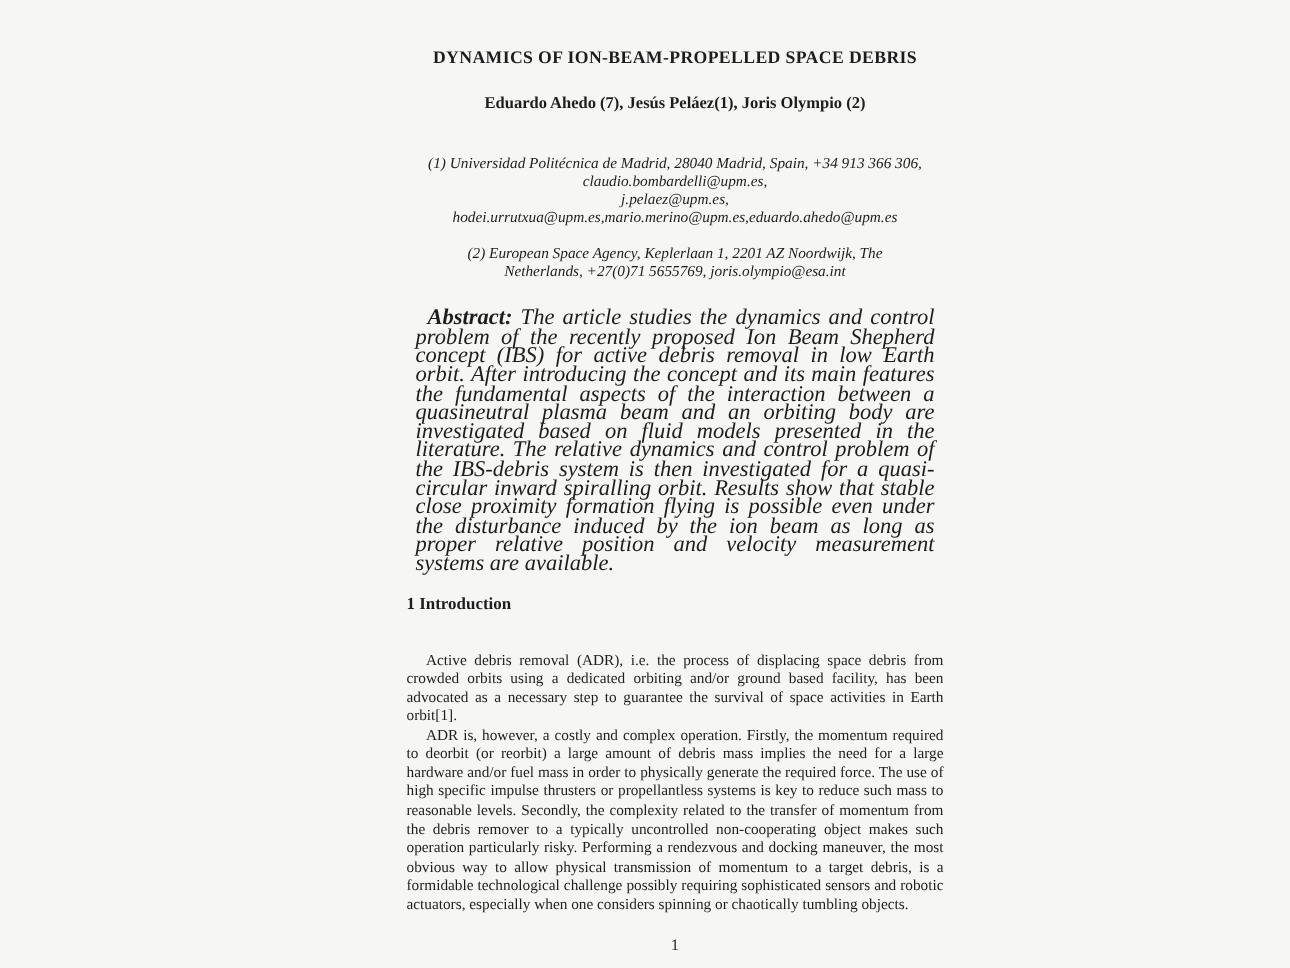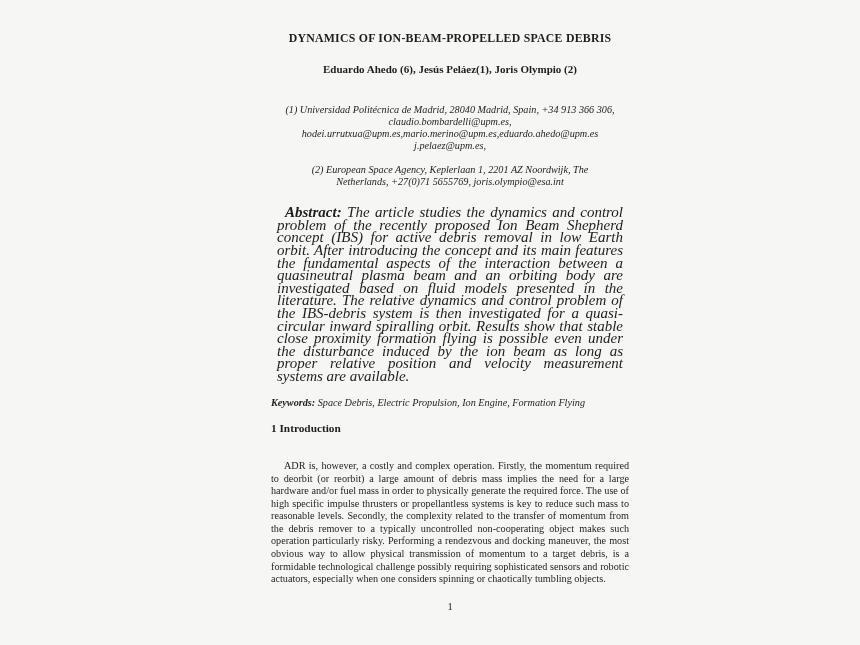--- a/index.html
+++ b/index.html
@@ -83,45 +83,42 @@
 </style>
 </head>
 <body>
 
 <div class="page">
   <div class="doc">
 
     <h1 class="title">DYNAMICS OF ION-BEAM-PROPELLED SPACE DEBRIS</h1>
 
     <div class="authors">
-      <div>Eduardo Ahedo (6), Jesús Peláez(1), Joris Olympio (2)</div>
+      <div>Eduardo Ahedo (7), Jesús Peláez(1), Joris Olympio (2)</div>
     </div>
 
     <div class="affil affil-1">
       <div>(1) Universidad Politécnica de Madrid, 28040 Madrid, Spain, +34 913 366 306,</div>
       <div>claudio.bombardelli@upm.es,</div>
+      <div>j.pelaez@upm.es,</div>
       <div>hodei.urrutxua@upm.es,mario.merino@upm.es,eduardo.ahedo@upm.es</div>
-      <div>j.pelaez@upm.es,</div>
     </div>
 
     <div class="affil affil-2">
       <div>(2) European Space Agency, Keplerlaan 1, 2201 AZ Noordwijk, The</div>
       <div>Netherlands, +27(0)71 5655769, joris.olympio@esa.int</div>
     </div>
 
     <p class="abstract">
       <span class="label">Abstract:</span>
       <span>The article studies the dynamics and control problem of the recently proposed Ion Beam Shepherd concept (IBS) for active debris removal in low Earth orbit. After introducing the concept and its main features the fundamental aspects of the interaction between a quasineutral plasma beam and an orbiting body are investigated based on fluid models presented in the literature. The relative dynamics and control problem of the IBS-debris system is then investigated for a quasi-circular inward spiralling orbit. Results show that stable close proximity formation flying is possible even under the disturbance induced by the ion beam as long as proper relative position and velocity measurement systems are available.</span>
     </p>
 
-    <p class="keywords">
-      <span class="label">Keywords:</span>
-      <span>Space Debris, Electric Propulsion, Ion Engine, Formation Flying</span>
-    </p>
 
     <h2 class="section-heading">1 Introduction</h2>
 
+    <p class="body-para">Active debris removal (ADR), i.e. the process of displacing space debris from crowded orbits using a dedicated orbiting and/or ground based facility, has been advocated as a necessary step to guarantee the survival of space activities in Earth orbit[1].</p>
     <p class="body-para">ADR is, however, a costly and complex operation. Firstly, the momentum required to deorbit (or reorbit) a large amount of debris mass implies the need for a large hardware and/or fuel mass in order to physically generate the required force. The use of high specific impulse thrusters or propellantless systems is key to reduce such mass to reasonable levels. Secondly, the complexity related to the transfer of momentum from the debris remover to a typically uncontrolled non-cooperating object makes such operation particularly risky. Performing a rendezvous and docking maneuver, the most obvious way to allow physical transmission of momentum to a target debris, is a formidable technological challenge possibly requiring sophisticated sensors and robotic actuators, especially when one considers spinning or chaotically tumbling objects.</p>
 
     <div class="page-number">1</div>
 
   </div>
 </div>
 
 </body></html>

